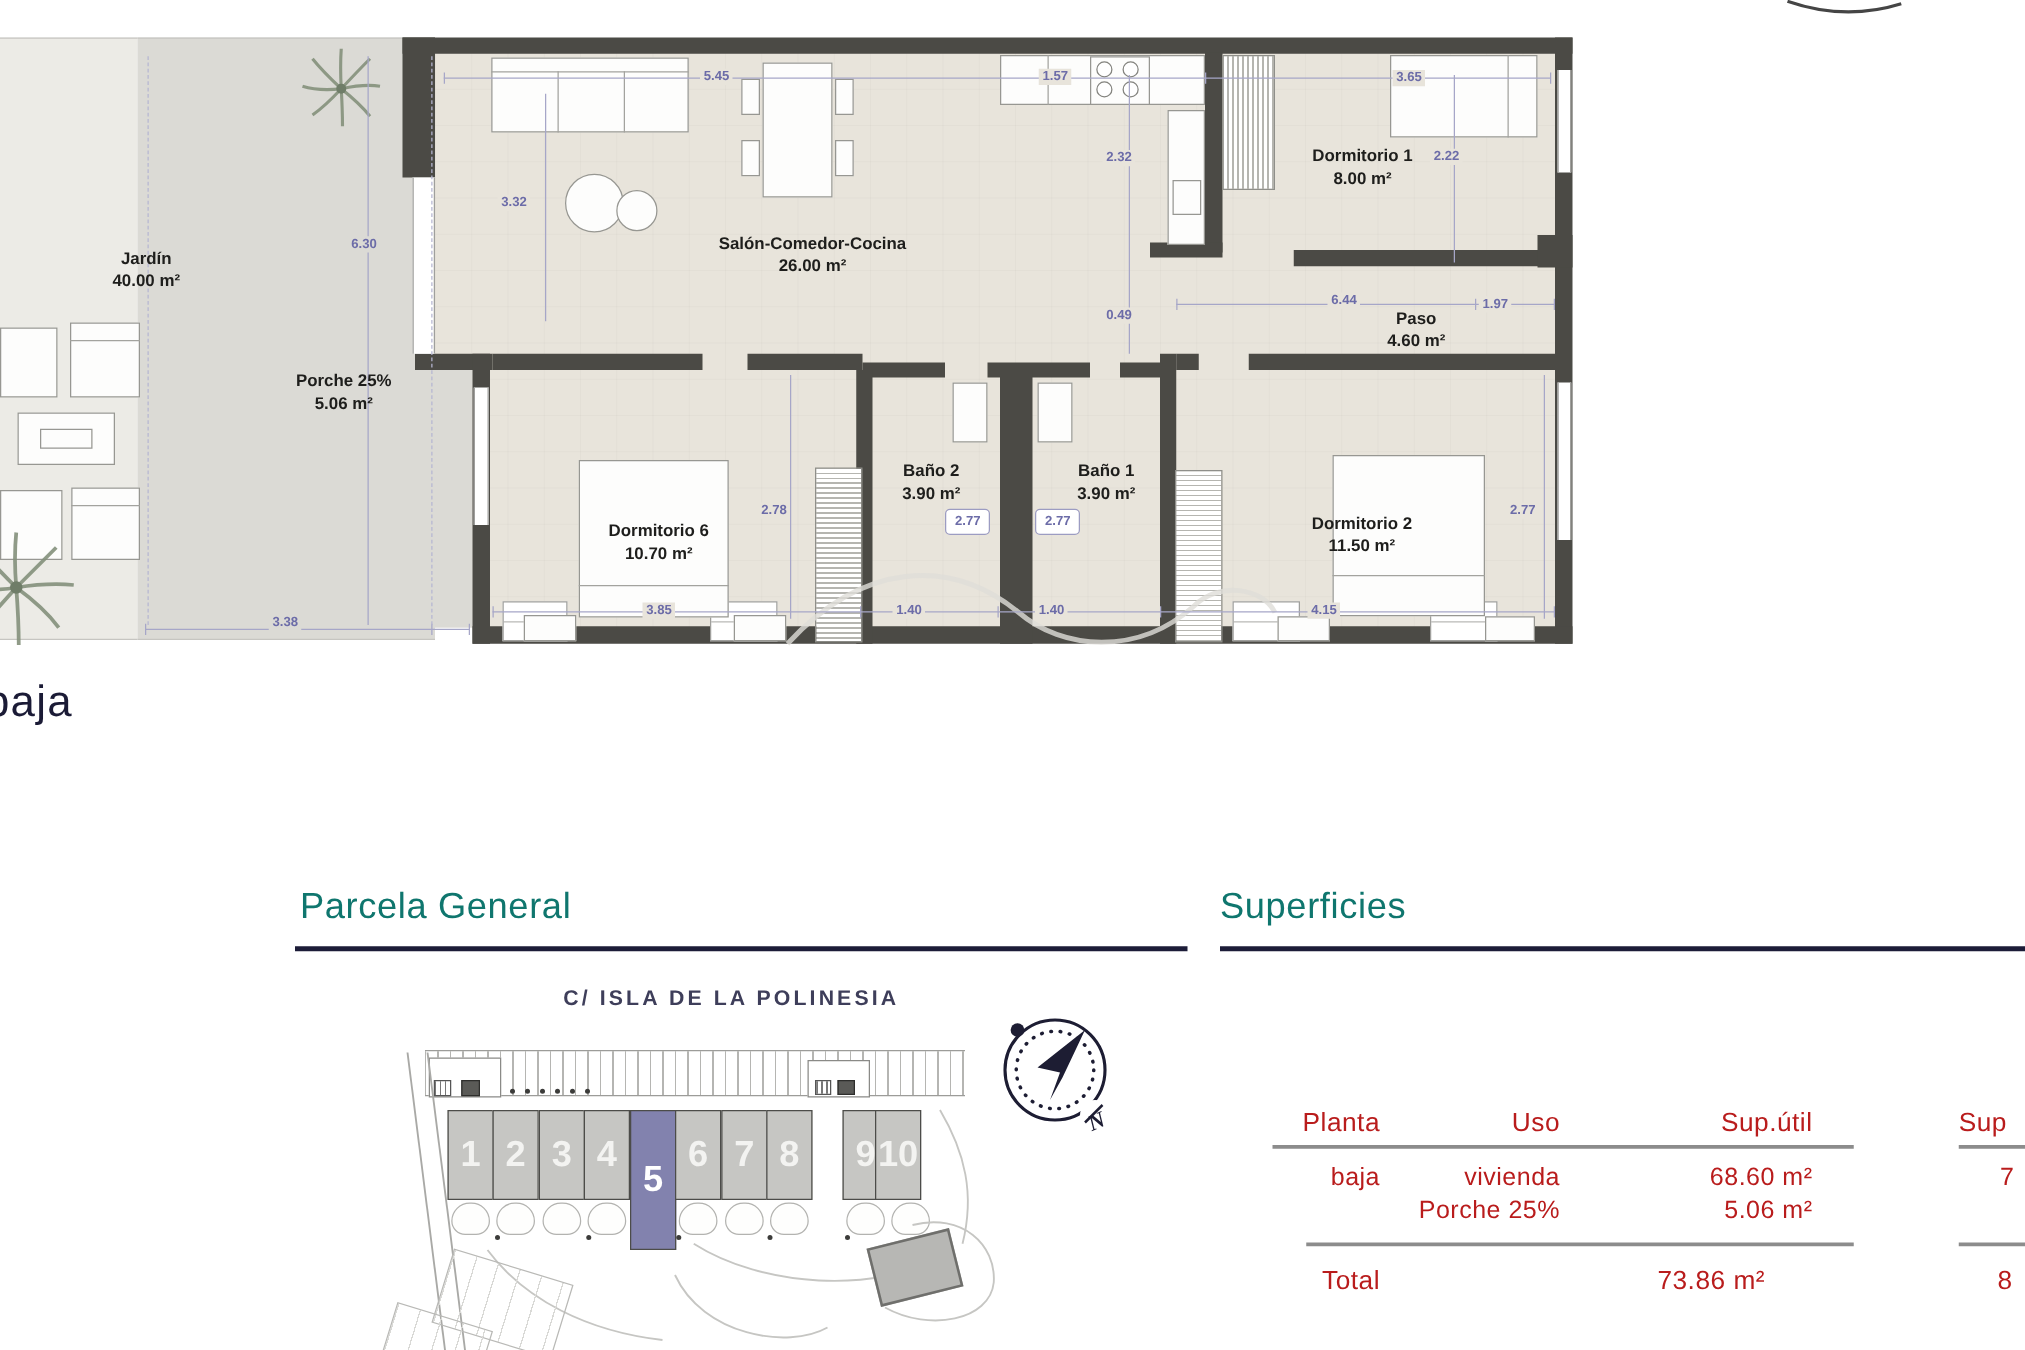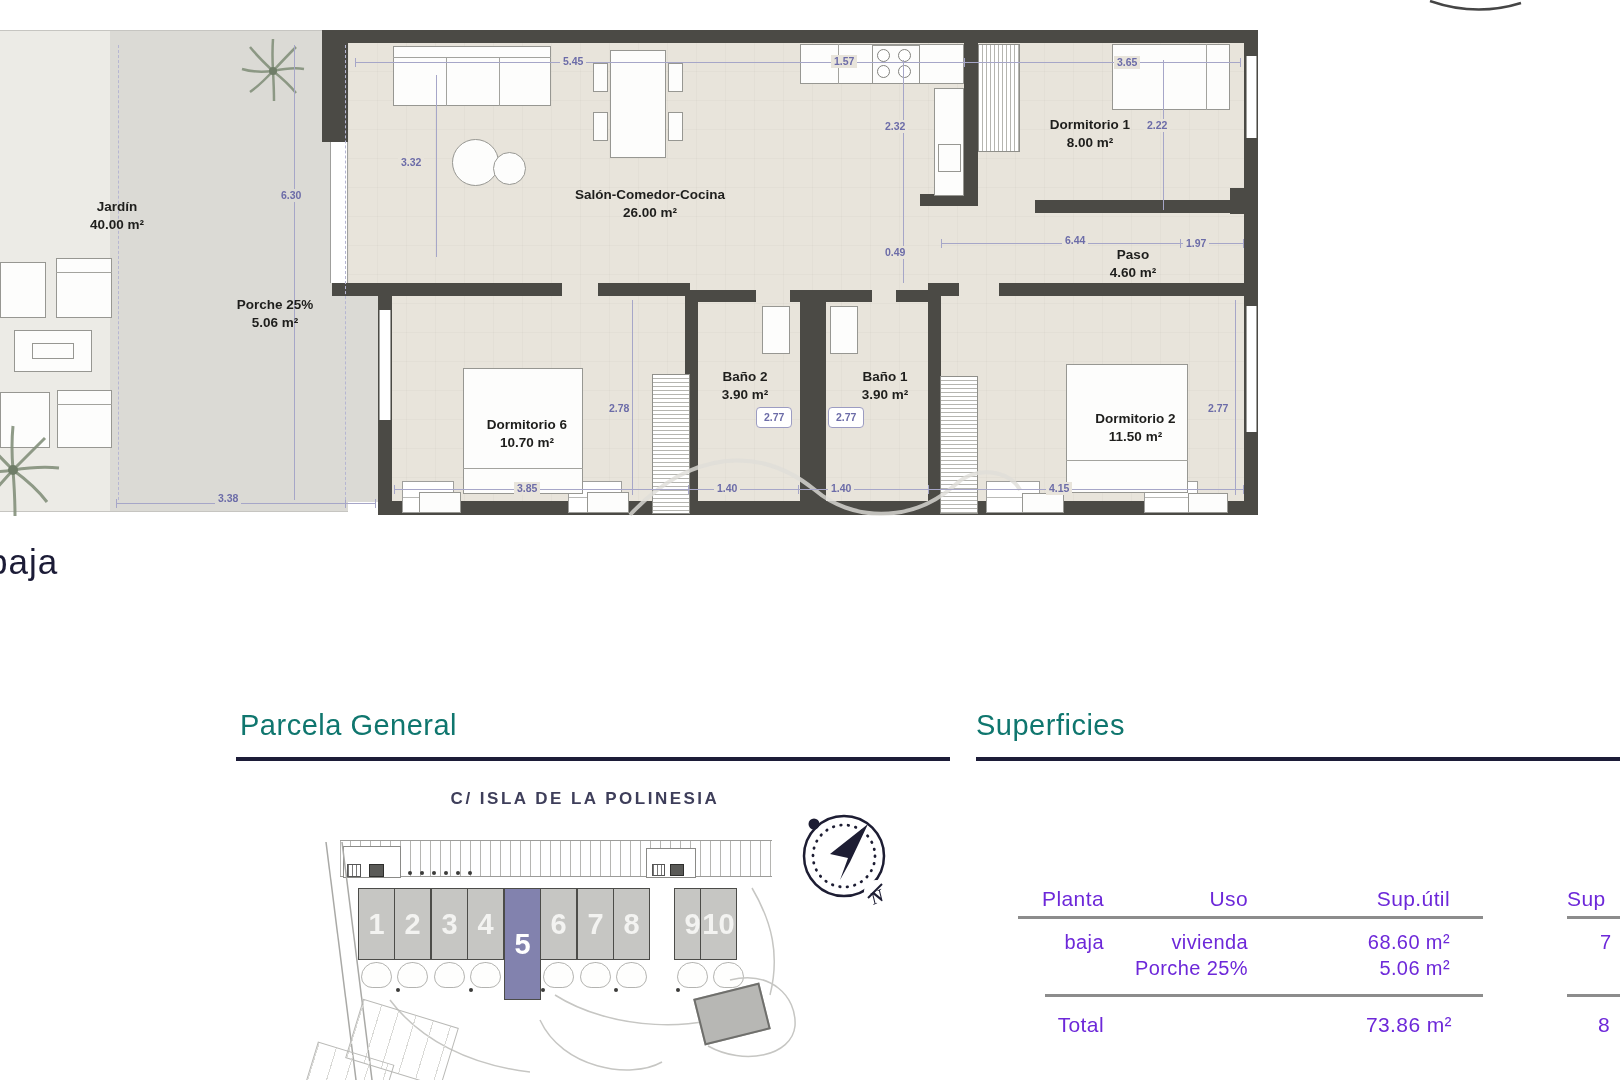--- a/index.html
+++ b/index.html
@@ -41,21 +41,21 @@
   .plot{position:absolute;top:888px;width:37px;height:72px;background:#c6c6c3;border:1px solid #4c4c49;display:flex;align-items:center;justify-content:center;font:700 29px/1 "Liberation Sans",sans-serif;color:#f3f3f1;}
   .plot.hl{background:#8282ae;height:112px;color:#fff;}
   .hedge{position:absolute;top:962px;width:31px;height:26px;border:1px solid #b3b3b0;border-radius:16px 16px 12px 12px;background:#fefefd;}
   .sdot{position:absolute;width:4px;height:4px;background:#3c3c3a;border-radius:50%;}
   .esqd{position:absolute;background:#5a5a57;border:1px solid #2e2e2c;}
   .esqm{position:absolute;border:1px solid #555;background:repeating-linear-gradient(90deg,#777 0 1px,#fff 1px 4px);}
   .eout{position:absolute;border:1px solid #8a8a87;background:#fff;}
   .pool{position:absolute;left:698px;top:990px;width:68px;height:48px;transform:rotate(-14deg);background:#b7b7b4;border:2px solid #6f6f6c;}
   .park{position:absolute;border:1px solid #b9b9b6;background:repeating-linear-gradient(90deg,#d9d9d6 0 1px,transparent 1px 18px);}
   
-  .th,.td{position:absolute;font:400 21px/1.2 "Liberation Sans",sans-serif;color:#6d28d9;letter-spacing:.4px;white-space:nowrap;}
+  .th,.td{position:absolute;font:400 21px/1.2 "Liberation Sans",sans-serif;color:#b91c1c;letter-spacing:.4px;white-space:nowrap;}
   .td{font-size:20px;}
   .tr{position:absolute;display:block;background:#8c8c8c;height:3px;}
   .right{text-align:right;}
 </style>
 </head>
 <body>
 
 <div class="canvas">
 
   <div>
@@ -248,21 +248,21 @@
       <span>3.90 m²</span>
     </div>
     <div class="rlabel" style="left:830px;top:368px;width:110px">
       <span>Baño 1</span>
       <span>3.90 m²</span>
     </div>
     <div class="rlabel" style="left:462px;top:416px;width:130px">
       <span>Dormitorio 6</span>
       <span>10.70 m²</span>
     </div>
-    <div class="rlabel" style="left:1068px;top:410px;width:135px">
+    <div class="rlabel" style="left:1022px;top:410px;width:135px">
       <span>Dormitorio 2</span>
       <span>11.50 m²</span>
     </div>
   </div>
 
   <span class="caption" style="left:-12px;top:544px">baja</span>
 
   <svg style="position:absolute;left:1428px;top:0" width="95" height="15" viewBox="0 0 95 15">
     <path d="M2,1 Q48,17 93,3" stroke="#454545" stroke-width="2.5" fill="none"></path>
   </svg>
@@ -375,17 +375,17 @@
     <span class="td right" style="left:980px;top:930px;width:124px">baja</span>
     <span class="td right" style="left:1128px;top:930px;width:120px">vivienda</span>
     <span class="td right" style="left:1128px;top:956px;width:120px">Porche 25%</span>
     <span class="td right" style="left:1292px;top:930px;width:158px">68.60 m²</span>
     <span class="td right" style="left:1292px;top:956px;width:158px">5.06 m²</span>
     <span class="td" style="left:1600px;top:930px;width:30px">7</span>
     <i class="tr" style="left:1045px;top:994px;width:438px"></i>
     <i class="tr" style="left:1567px;top:994px;width:53px"></i>
 
     <span class="td right" style="left:980px;top:1012px;width:124px;font-size:21px">Total</span>
-    <span class="td right" style="left:1292px;top:1012px;width:160px;font-size:21px">73.86 m²</span>
+    <span class="td right" style="left:1252px;top:1012px;width:160px;font-size:21px">73.86 m²</span>
     <span class="td" style="left:1598px;top:1012px;width:30px;font-size:21px">8</span>
   </div>
 
 </div>
 
 </body></html>

